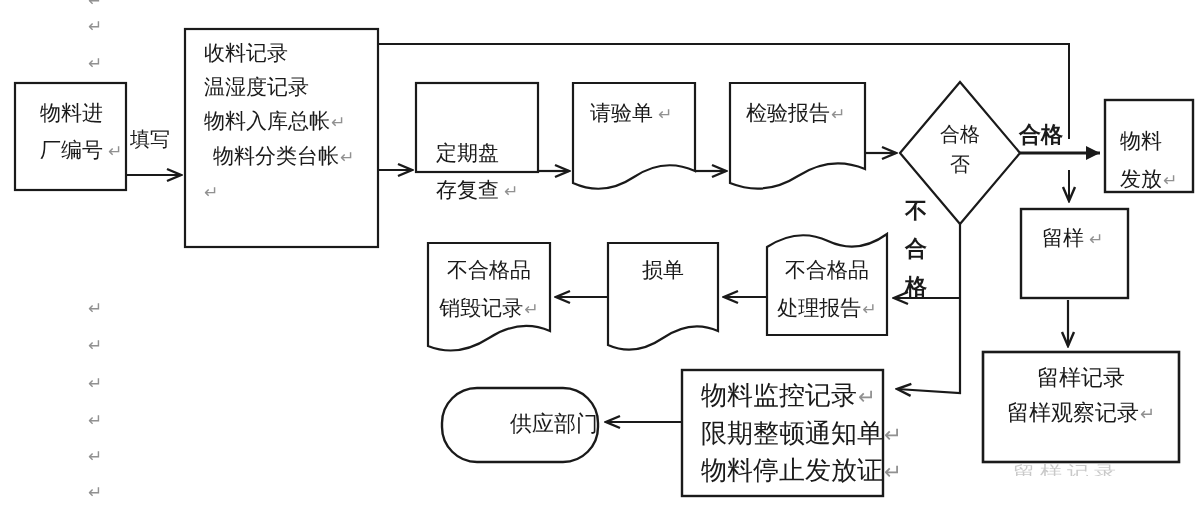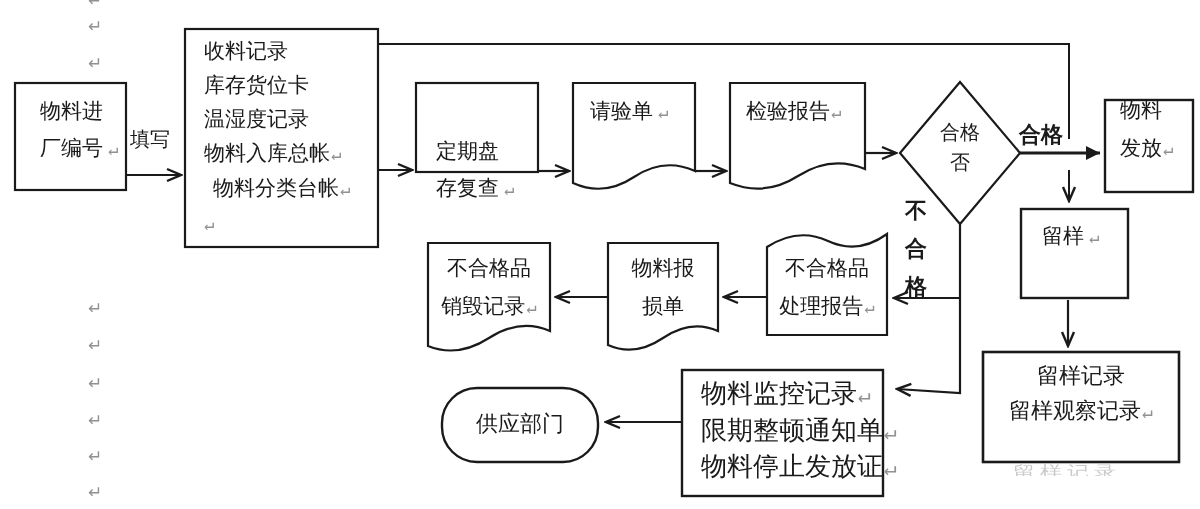--- a/index.html
+++ b/index.html
@@ -1,20 +1,20 @@
 <!DOCTYPE html>
 <html><head>
 <meta charset="utf-8">
 <style>
   html,body{margin:0;padding:0;background:#fff;}
   .stage{position:relative;width:1200px;height:509px;background:#ffffff;overflow:hidden;
          font-family:"Liberation Sans",sans-serif;color:#1a1a1a;}
   svg.layer{position:absolute;left:0;top:0;}
   .t{position:absolute;font-size:21px;line-height:34px;white-space:nowrap;color:#1a1a1a;}
-  .ln{display:block;font-family:Liberation Mono, monospace;}
+  .ln{display:block;}
   .cr{color:#919191;font-size:0.82em;margin-left:5px;}
   .cr0{margin-left:1px;}
   .center{text-align:center;}
   .b{font-weight:bold;}
   .m{position:absolute;color:#919191;font-size:17px;line-height:17px;}
   .ghost{position:absolute;opacity:0.26;filter:blur(0.7px);color:#333;font-size:22px;
          letter-spacing:5px;height:21px;overflow:hidden;transform:scaleY(0.72);transform-origin:top left;}
 </style>
 </head>
 <body>
@@ -84,21 +84,20 @@
     <span class="ln"><span>物料进</span></span>
     <span class="ln"><span>厂编号</span><span class="cr">↵</span></span>
   </div>
 
   <div class="t" style="left:130px;top:122px;font-size:20px;">
     <span>填写</span>
   </div>
 
   <div class="t" style="left:204px;top:36px;line-height:34px;">
     <span class="ln"><span>收料记录</span></span>
-    <span class="ln"><span>库存货位卡</span></span>
     <span class="ln"><span>温湿度记录</span></span>
     <span class="ln"><span>物料入库总帐</span><span class="cr cr0">↵</span></span>
     <span class="ln" style="padding-left:9px;"><span>物料分类台帐</span><span class="cr cr0">↵</span></span>
     <span class="ln"><span class="cr" style="margin-left:0;">↵</span></span>
   </div>
 
   <div class="t" style="left:436px;top:94px;line-height:37px;margin-top:40px;">
     <span class="ln"><span>定期盘</span></span>
     <span class="ln"><span>存复查</span><span class="cr">↵</span></span>
   </div>
@@ -117,56 +116,55 @@
   </div>
 
   <div class="t b" style="left:1019px;top:118px;font-size:22px;">
     <span>合格</span>
   </div>
 
   <div class="t b" style="left:905px;top:192px;width:27px;font-size:22px;line-height:38px;word-break:break-all;white-space:normal;">
     <span>不合格</span>
   </div>
 
-  <div class="t" style="left:1120px;top:93px;line-height:38px;">
+  <div class="t" style="left:1120px;top:122px;line-height:38px;">
     <span class="ln"><span>物料</span></span>
     <span class="ln"><span>发放</span><span class="cr cr0">↵</span></span>
   </div>
 
   <div class="t" style="left:1042px;top:221px;">
     <span class="ln"><span>留样</span><span class="cr">↵</span></span>
   </div>
 
   <div class="t center" style="left:983px;top:360px;width:196px;font-size:22px;line-height:35px;">
     <span class="ln"><span>留样记录</span></span>
     <span class="ln"><span>留样观察记录</span><span class="cr cr0">↵</span></span>
   </div>
 
   <div class="t center" style="left:767px;top:251px;width:120px;line-height:38px;">
     <span class="ln"><span>不合格品</span></span>
     <span class="ln"><span>处理报告</span><span class="cr cr0">↵</span></span>
   </div>
 
   <div class="t center" style="left:608px;top:251px;width:110px;line-height:38px;">
-    <span class="ln"><span>物料报</span></span>
     <span class="ln"><span>损单</span></span>
   </div>
 
   <div class="t center" style="left:428px;top:251px;width:122px;line-height:38px;">
     <span class="ln"><span>不合格品</span></span>
     <span class="ln"><span>销毁记录</span><span class="cr cr0">↵</span></span>
   </div>
 
   <div class="t" style="left:701px;top:378px;font-size:26px;line-height:35.5px;">
     <span class="ln"><span>物料监控记录</span><span class="cr cr0">↵</span></span>
     <span class="ln"><span>限期整顿通知单</span><span class="cr cr0">↵</span></span>
     <span class="ln"><span>物料停止发放证</span><span class="cr cr0">↵</span></span>
   </div>
 
-  <div class="t center" style="left:442px;top:407px;width:156px;font-size:22px;">
+  <div class="t center" style="left:442px;top:407px;width:156px;font-size:22px;text-align:right;">
     <span>供应部门</span>
   </div>
 
   <div class="ghost" style="left:1013px;top:461px;width:135px;">
     <span>留样记录</span>
   </div>
 
 </div>
 
 </body></html>

